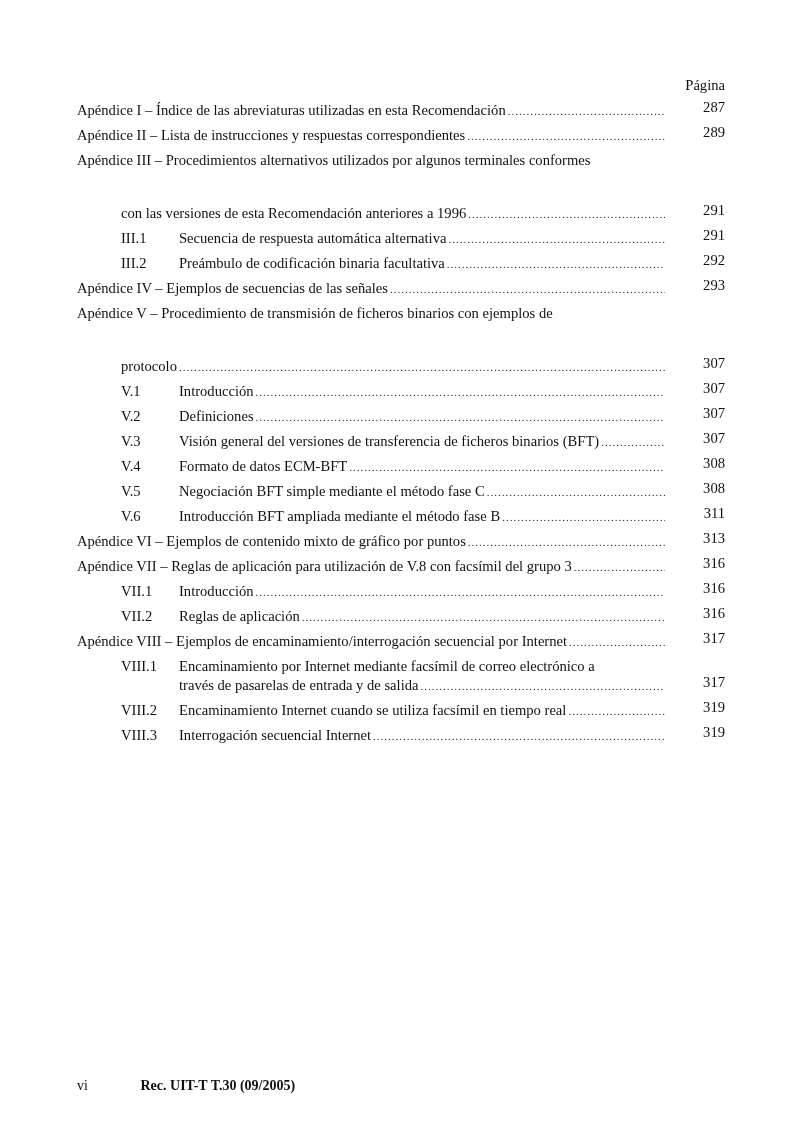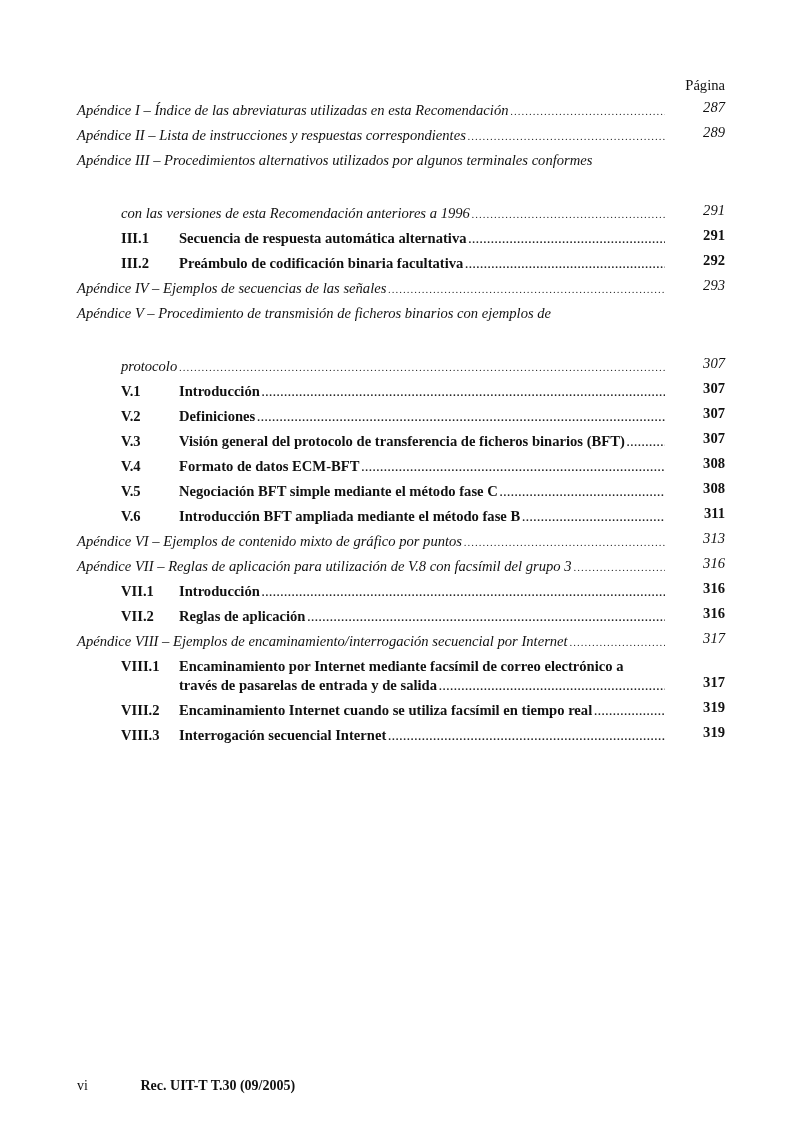--- a/index.html
+++ b/index.html
@@ -7,22 +7,22 @@
       width: 800px; height: 1132px; position: relative; overflow: hidden;
       font-family: "Liberation Serif", "DejaVu Serif", serif;
       color: #111111; font-size: 14.6px;
     }
     .page-header {
       position: absolute; top: 77px; right: 75px;
       font-weight: normal; font-size: 14.6px;
     }
     .toc { position: absolute; top: 101px; left: 77px; width: 648px; }
     .entry { position: relative; margin-bottom: 5px; line-height: 19px; }
-    .entry.top { padding-right: 58px; font-style: italic; }
-    .entry.sub { padding-left: 102px; padding-right: 58px; font-weight: bold; }
+    .entry.top { padding-right: 58px; }
+    .entry.sub { padding-left: 102px; padding-right: 58px; }
     .entry .num {
       position: absolute; left: 44px; top: 0;
     }
     .entry.top.wrapped .line2 { padding-left: 44px; margin-top: 34px; }
     .line { display: flex; align-items: baseline; white-space: nowrap; }
     .line .text { white-space: nowrap; }
     .line .dots {
       flex: 1; overflow: hidden; margin-left: 2px; margin-right: 2px;
       letter-spacing: 1px; font-size: 11px; color: #222;
     }
@@ -113,21 +113,21 @@
       <span class="num">V.2</span>
       <div class="line">
         <span class="text">Definiciones</span>
         <span class="dots"></span>
       </div>
       <span class="page-num">307</span>
     </div>
     <div class="entry sub">
       <span class="num">V.3</span>
       <div class="line">
-        <span class="text">Visión general del protocolo de transferencia de ficheros binarios (BFT)</span>
+        <span class="text">Visión general del versiones de transferencia de ficheros binarios (BFT)</span>
         <span class="dots"></span>
       </div>
       <span class="page-num">307</span>
     </div>
     <div class="entry sub">
       <span class="num">V.4</span>
       <div class="line">
         <span class="text">Formato de datos ECM-BFT</span>
         <span class="dots"></span>
       </div>

